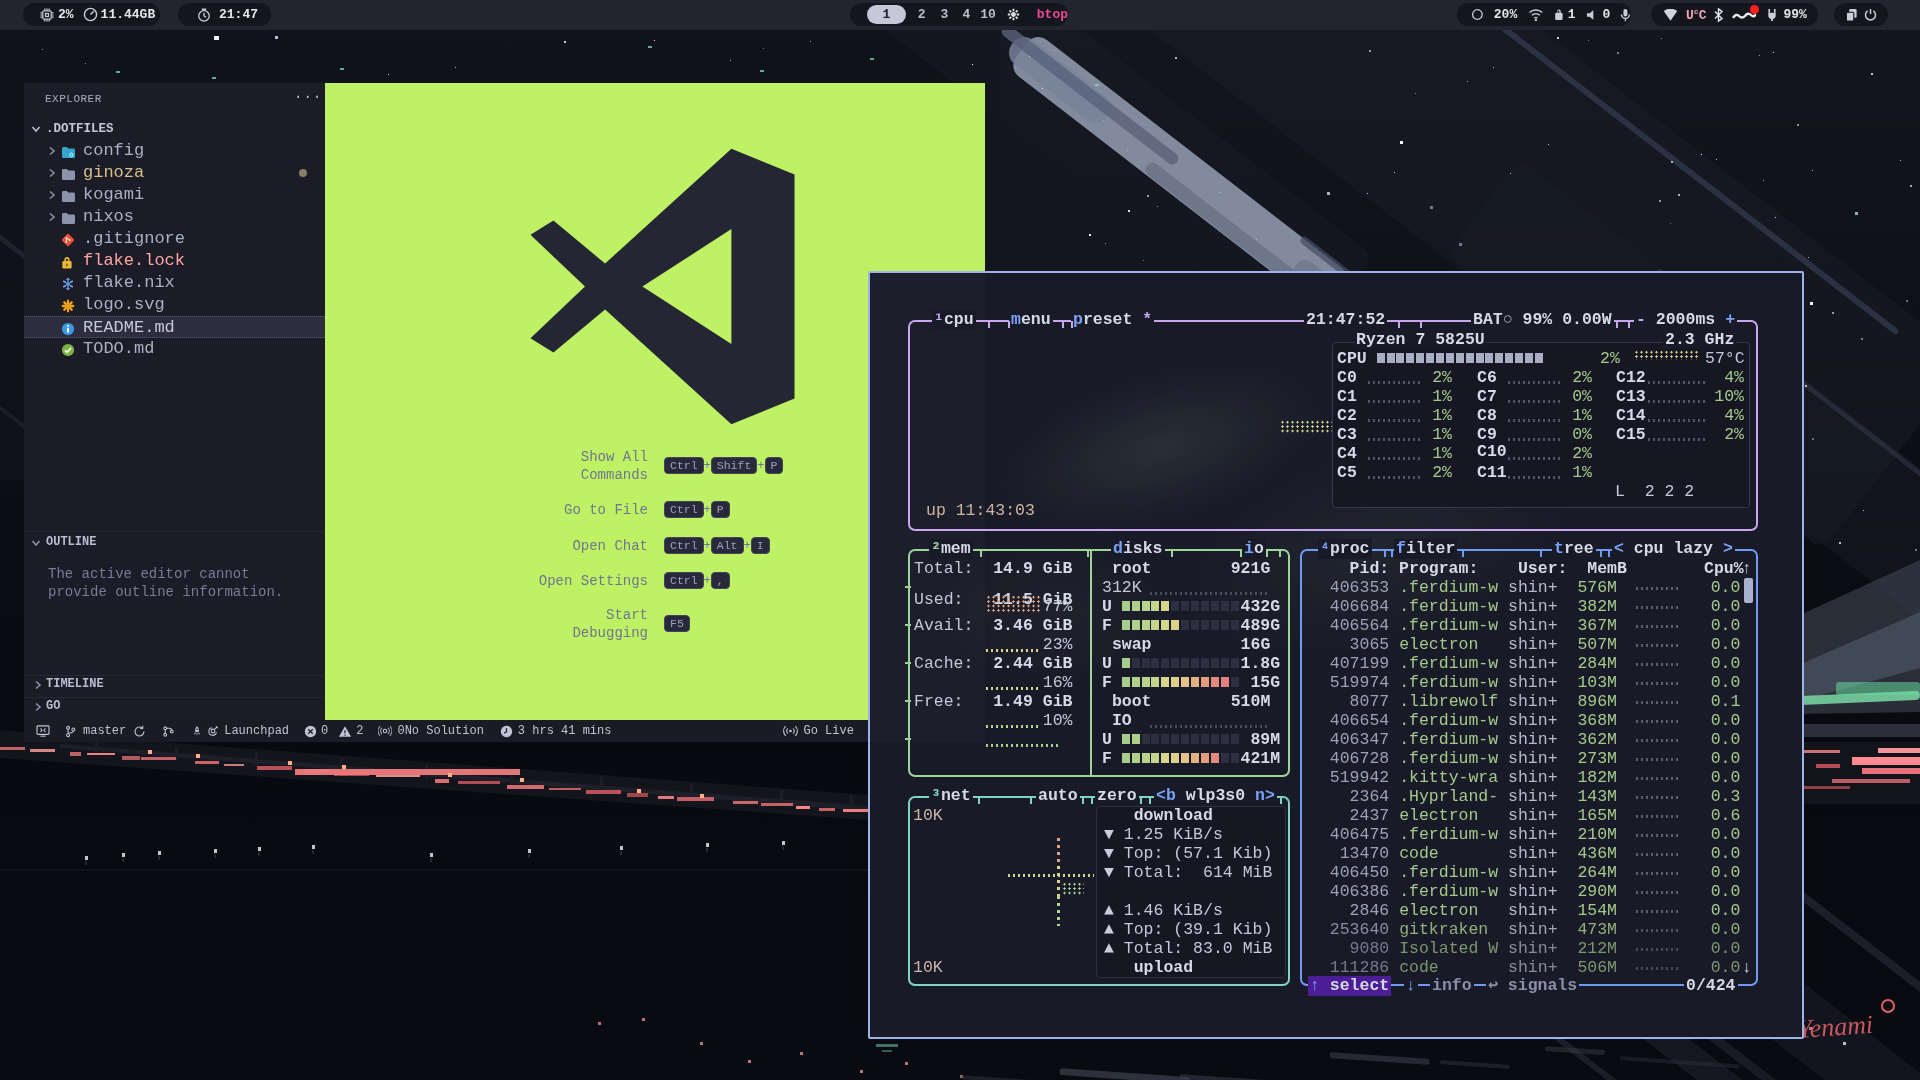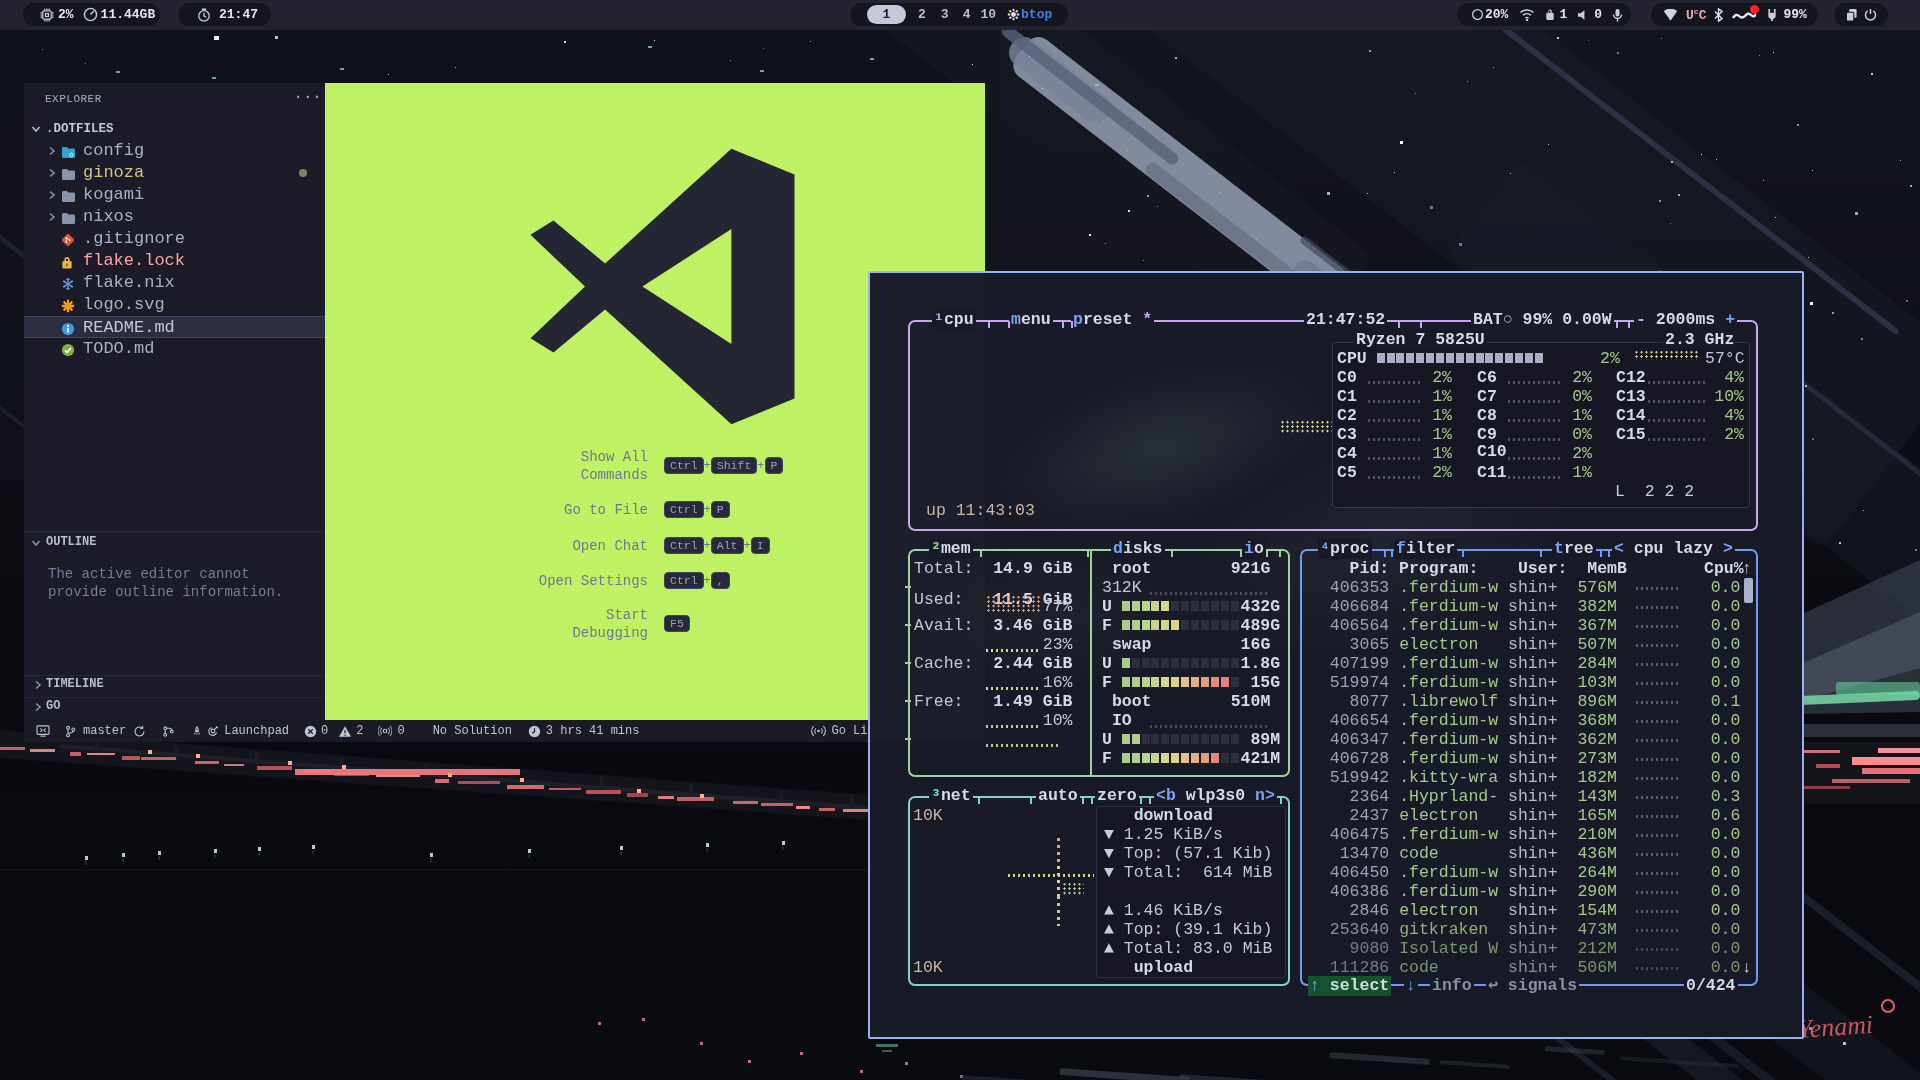--- a/index.html
+++ b/index.html
@@ -289,27 +289,27 @@
       <span style="margin-left:14px">4</span>
       <span style="margin-left:10px">10</span>
 <svg width="13" height="13" viewBox="0 0 16 16" style="margin-left:11px">
         <g fill="#dfe1ea">
           <circle cx="8" cy="8" r="3"></circle>
           <g stroke="#dfe1ea" stroke-width="2.2">
             <path d="M8 1v3M8 12v3M1 8h3M12 8h3M3 3l2.1 2.1M10.9 10.9L13 13M13 3l-2.1 2.1M5.1 10.9L3 13"></path>
           </g>
         </g>
       </svg>
-<span style="margin-left:1px;color:#3b82f6">btop</span>
+<span style="margin-left:17px;color:#ec4899">btop</span>
     </div>
 <div class="pill" style="left:1457px;width:174px;padding-left:14px;font-size:13px">
 <svg width="13" height="13" viewBox="0 0 16 16">
         <circle cx="8" cy="8" r="6" fill="none" stroke="#c9cdd9" stroke-width="1.6"></circle>
       </svg>
-<span style="margin-left:1px">20%</span>
+<span style="margin-left:10px">20%</span>
 <svg width="16" height="13" viewBox="0 0 16 13" style="margin-left:11px">
         <g fill="none" stroke="#c9cdd9" stroke-width="1.5">
           <path d="M1.5 4.5a9.5 9.5 0 0113 0"></path>
           <path d="M4 7.3a6 6 0 018 0"></path>
           <path d="M6.4 10a2.8 2.8 0 013.2 0"></path>
         </g>
         <circle cx="8" cy="12" r="1.2" fill="#c9cdd9"></circle>
       </svg>
 <svg width="12" height="13" viewBox="0 0 12 14" style="margin-left:9px">
         <g fill="#c9cdd9">
@@ -571,21 +571,21 @@
       </svg>
       <span>2</span>
       <svg width="14" height="14" viewBox="0 0 16 16" style="margin-left:15px;margin-right:5px">
         <g fill="none" stroke="#bfc3d4" stroke-width="1.3">
           <circle cx="8" cy="8" r="2"></circle>
           <path d="M4.5 11.5a5 5 0 010-7M11.5 4.5a5 5 0 010 7" opacity="0.9"></path>
           <path d="M2.4 13.6a8 8 0 010-11.2M13.6 2.4a8 8 0 010 11.2" opacity="0.7"></path>
         </g>
       </svg>
       <span>0</span>
-      <span style="margin-left:28px">No Solution</span>
+      <span style="margin-left:0">No Solution</span>
       <svg width="13" height="13" viewBox="0 0 16 16" style="margin-left:16px;margin-right:5px">
         <circle cx="8" cy="8" r="7" fill="#bfc3d4"></circle>
         <path d="M8 4v4.2L5.2 10" stroke="#1a1b25" stroke-width="1.5" fill="none"></path>
       </svg>
       <span>3 hrs 41 mins</span>
       <svg width="15" height="12" viewBox="0 0 18 14" style="margin-left:172px;margin-right:5px">
         <g fill="none" stroke="#bfc3d4" stroke-width="1.3">
           <circle cx="9" cy="7" r="1.6" fill="#bfc3d4" stroke="none"></circle>
           <path d="M5.8 10.2a4.5 4.5 0 010-6.4M12.2 3.8a4.5 4.5 0 010 6.4"></path>
           <path d="M3.2 12.8a8 8 0 010-11.6M14.8 1.2a8 8 0 010 11.6"></path>
@@ -773,17 +773,17 @@
 <div class="bl" style="left:440px;top:551.5px"><span class="pid">  406475</span> <span class="g">.ferdium-w</span> <span style="color:#b6bccd">shin+</span> <span class="g"> 210M</span><span class="dots" style="width:45px;margin:0 0 2px 19px"></span><span class="g">   0.0</span></div>
 <div class="bl" style="left:440px;top:570.5px"><span class="pid">   13470</span> <span class="g">code      </span> <span style="color:#b6bccd">shin+</span> <span class="g"> 436M</span><span class="dots" style="width:45px;margin:0 0 2px 19px"></span><span class="g">   0.0</span></div>
 <div class="bl" style="left:440px;top:589.5px"><span class="pid">  406450</span> <span class="g">.ferdium-w</span> <span style="color:#b6bccd">shin+</span> <span class="g"> 264M</span><span class="dots" style="width:45px;margin:0 0 2px 19px"></span><span class="g">   0.0</span></div>
 <div class="bl" style="left:440px;top:608.5px"><span class="pid">  406386</span> <span class="g">.ferdium-w</span> <span style="color:#b6bccd">shin+</span> <span class="g"> 290M</span><span class="dots" style="width:45px;margin:0 0 2px 19px"></span><span class="g">   0.0</span></div>
 <div class="bl" style="left:440px;top:627.5px"><span class="pid">    2846</span> <span class="g">electron  </span> <span style="color:#b6bccd">shin+</span> <span class="g"> 154M</span><span class="dots" style="width:45px;margin:0 0 2px 19px"></span><span class="g">   0.0</span></div>
 <div class="bl" style="left:440px;top:646.5px;opacity:0.85"><span class="pid">  253640</span> <span class="g">gitkraken </span> <span style="color:#b6bccd">shin+</span> <span class="g"> 473M</span><span class="dots" style="width:45px;margin:0 0 2px 19px"></span><span class="g">   0.0</span></div>
 <div class="bl" style="left:440px;top:665.5px;opacity:0.7"><span class="pid">    9080</span> <span class="g">Isolated W</span> <span style="color:#b6bccd">shin+</span> <span class="g"> 212M</span><span class="dots" style="width:45px;margin:0 0 2px 19px"></span><span class="g">   0.0</span></div>
 <div class="bl" style="left:440px;top:684.5px;opacity:0.7"><span class="pid">  111286</span> <span class="g">code      </span> <span style="color:#b6bccd">shin+</span> <span class="g"> 506M</span><span class="dots" style="width:45px;margin:0 0 2px 19px"></span><span class="g">   0.0</span></div>
 <div class="abs" style="left:874px;top:305px;width:9px;height:25px;background:#a8b2cc;border-radius:2px"></div>
 <div class="bl" style="left:872px;top:684.5px"><span class="w">↓</span></div>
-<div class="bl" style="left:438px;top:703px;font-weight:bold;background:#14532d;padding:0 2px;line-height:20px"><span style="color:#7aa2f7">↑ </span><span class="w">select</span></div>
+<div class="bl" style="left:438px;top:703px;font-weight:bold;background:#4c1d95;padding:0 2px;line-height:20px"><span style="color:#7aa2f7">↑ </span><span class="w">select</span></div>
 <div class="bl" style="left:534px;top:703px;font-weight:bold;background:#191a27;padding:0 2px;line-height:20px"><span style="color:#7aa2f7">↓</span></div>
 <div class="bl" style="left:560px;top:703px;font-weight:bold;background:#191a27;padding:0 2px;line-height:20px"><span style="color:#8a90a8">info</span></div>
 <div class="bl" style="left:616px;top:703px;font-weight:bold;background:#191a27;padding:0 2px;line-height:20px"><span style="color:#8a90a8">↩ signals</span></div>
 <div class="bl" style="left:814px;top:703px;font-weight:bold;background:#191a27;padding:0 2px;line-height:20px"><span class="w">0/424</span></div>
 </div>
 </body></html>

